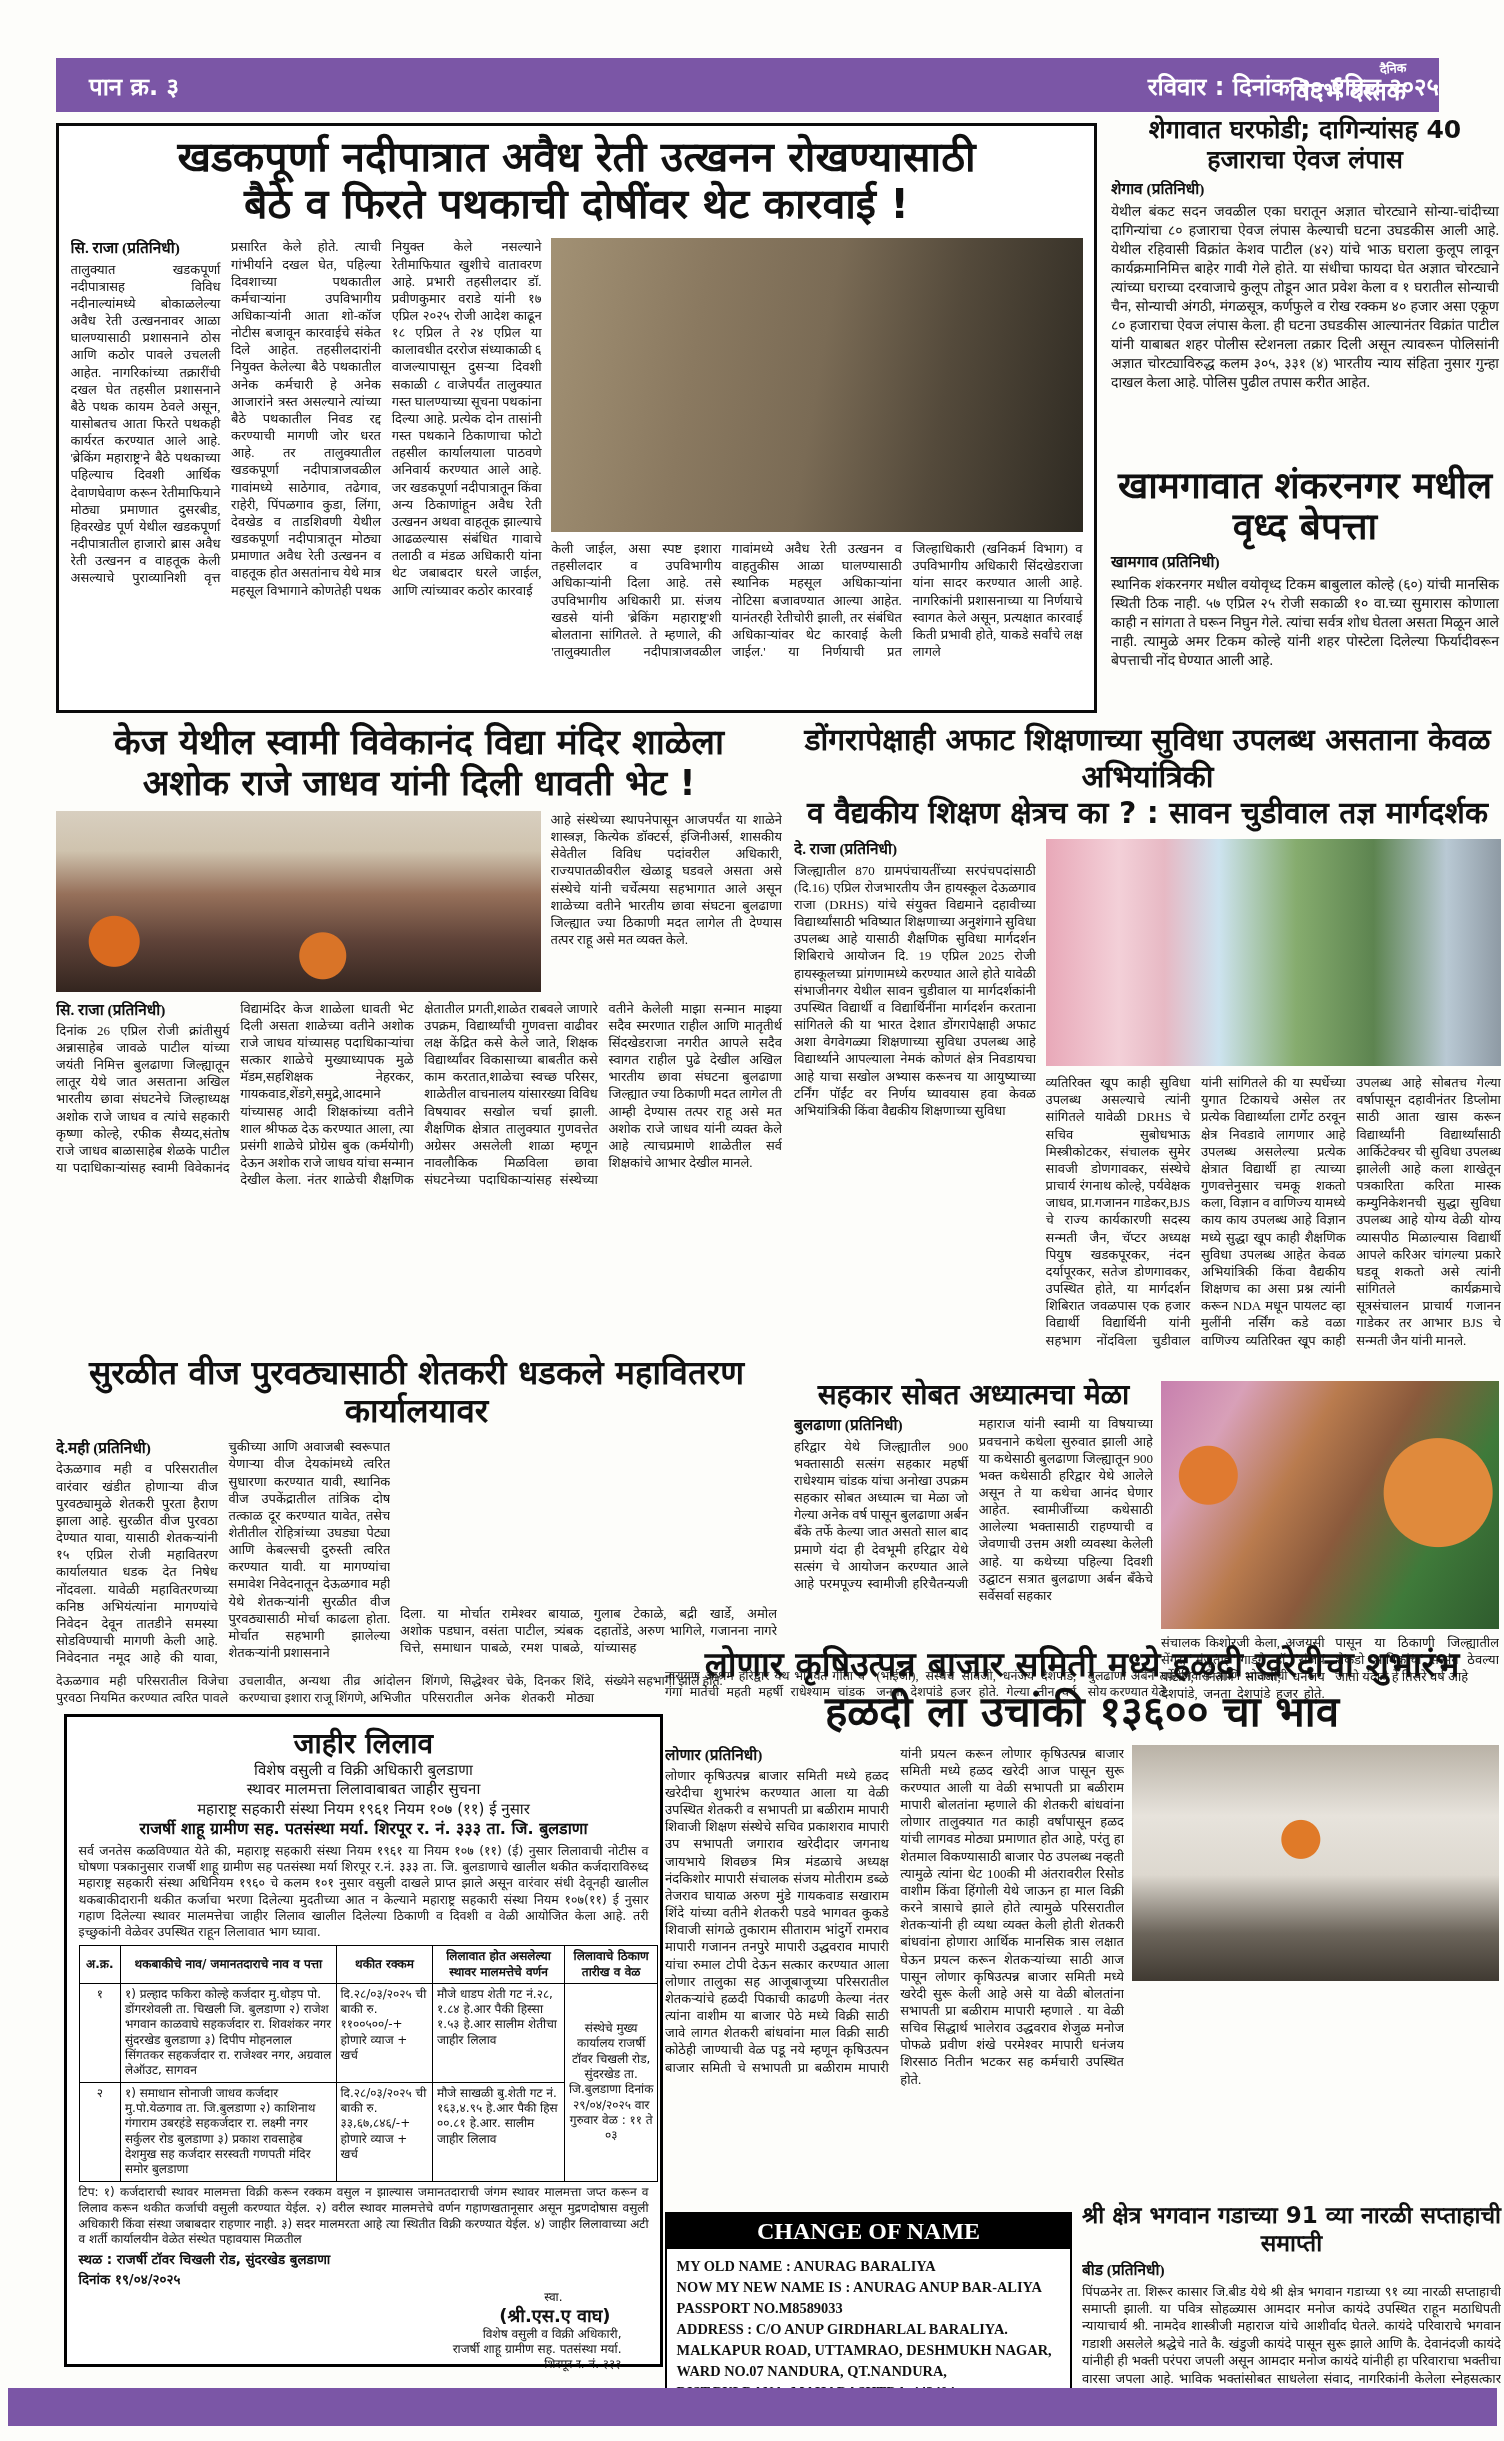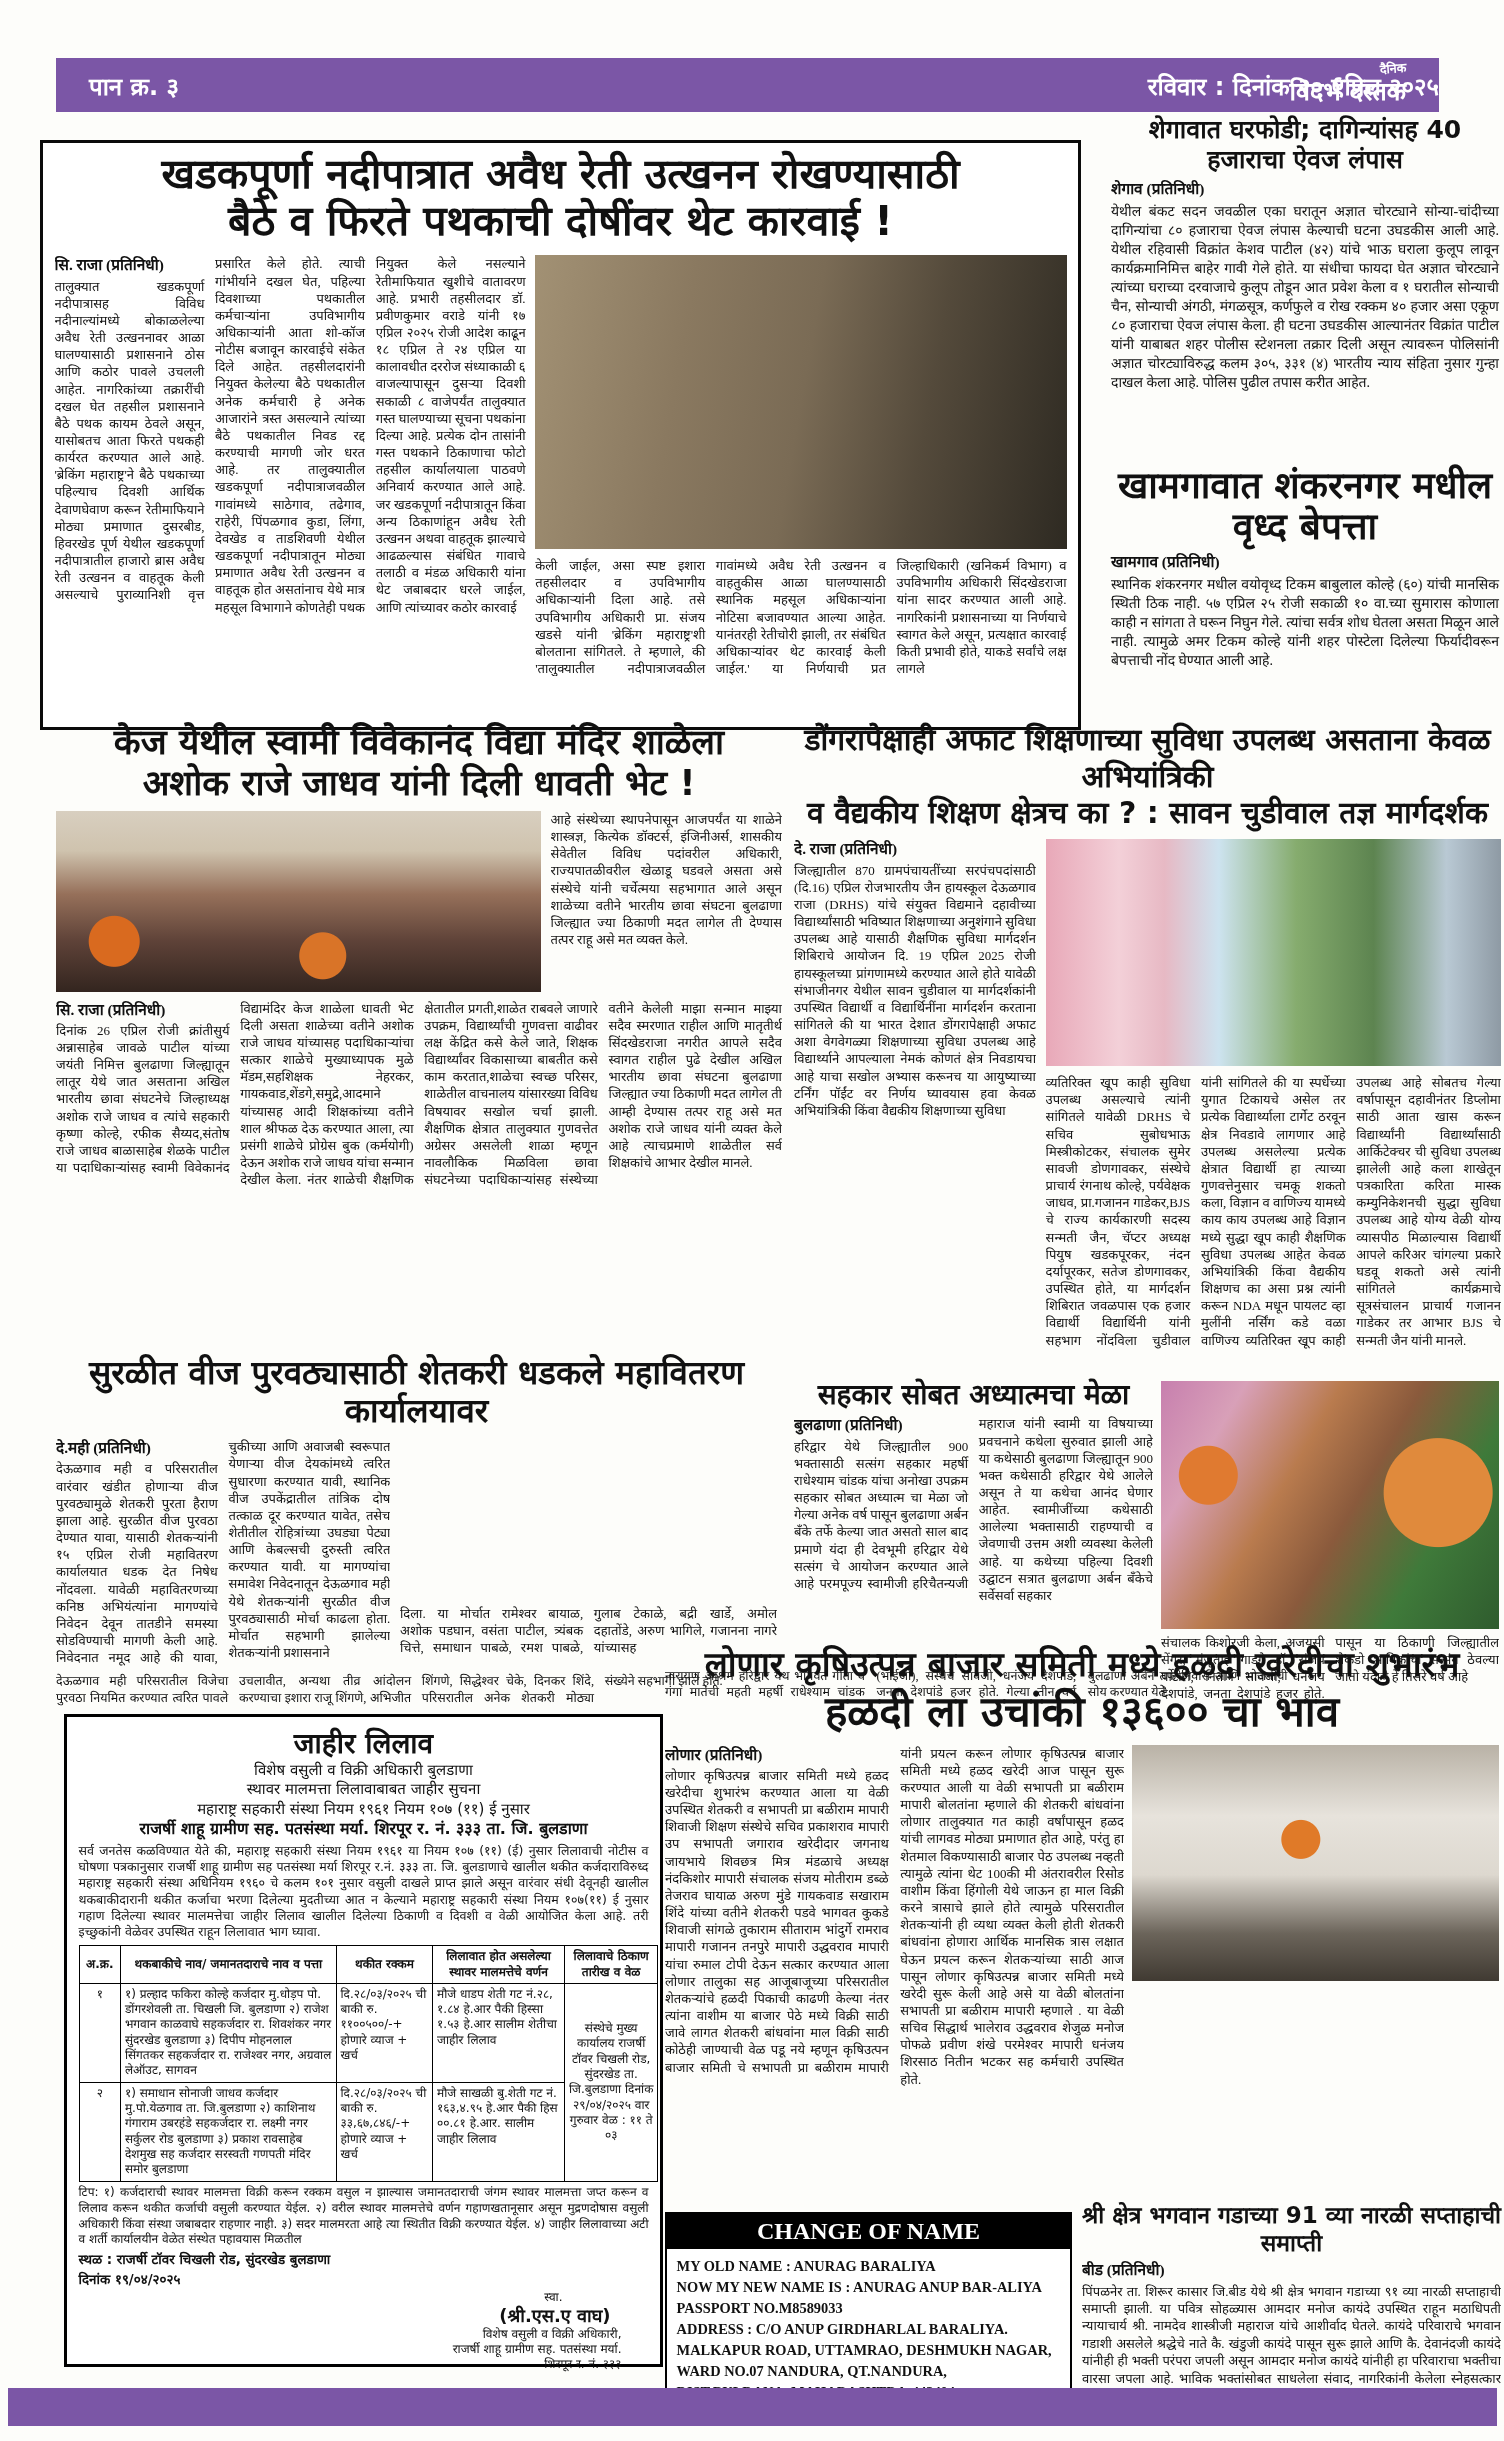--- a/index.html
+++ b/index.html
@@ -8,22 +8,22 @@
   
   .masthead{position:absolute;left:56px;top:58px;width:1383px;height:54px;
             display:flex;align-items:center;justify-content:space-between;
             padding:0 33px;box-sizing:border-box;color:#fff;}
   .m-page{font-size:24px;font-weight:bold;}
   .m-date{font-size:24px;font-weight:bold;position:absolute;left:0;right:0;text-align:right;}
   .m-brand{text-align:right;line-height:1.02;z-index:2;}
   .m-brand .top{font-size:12.5px;font-weight:bold;display:block;transform:rotate(-4deg);}
   .m-brand .main{font-size:25px;font-weight:bold;}
   
-  .main-box{position:absolute;left:40px;top:123px;width:1041px;height:590px;border:3.8px solid #0b0b0b;
-            background:#fff;padding:7.7px 11.5px;box-sizing:border-box;margin-top:17px;}
+  .main-box{position:absolute;left:56px;top:123px;width:1041px;height:590px;border:3.8px solid #0b0b0b;
+            background:#fff;padding:7.7px 11.5px;box-sizing:border-box;}
   .hl{font-weight:bold;text-align:center;line-height:1.16;}
   .main-box .hl1{font-size:41px;}
   .main-box .hl2{font-size:41px;}
   .main-body{display:flex;gap:9.6px;margin-top:9.6px;height:421px;overflow:hidden;}
   .cols{text-align:justify;font-size:13px;line-height:1.32;font-family:Liberation Serif, serif;}
   .byline{display:block;font-weight:bold;font-size:15.4px;margin-bottom:1.9px;}
   .main-left{width:47%;column-count:3;column-gap:10.6px;}
   .main-right{width:53%;display:flex;flex-direction:column;gap:7.7px;}
   .main-right-cols{column-count:3;column-gap:10.6px;flex:1;overflow:hidden;}
   .photo{flex:none;}

